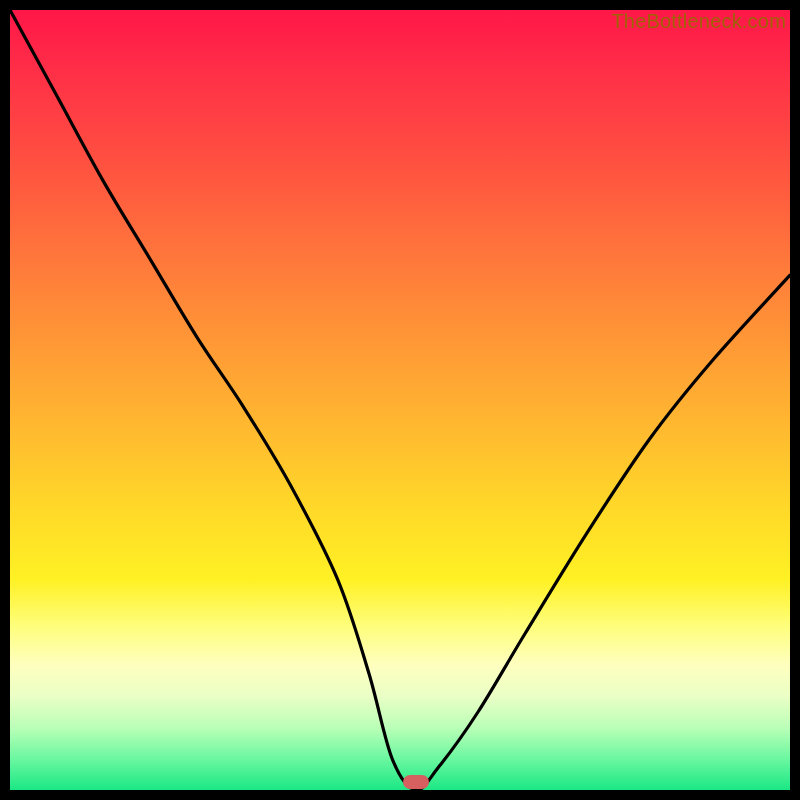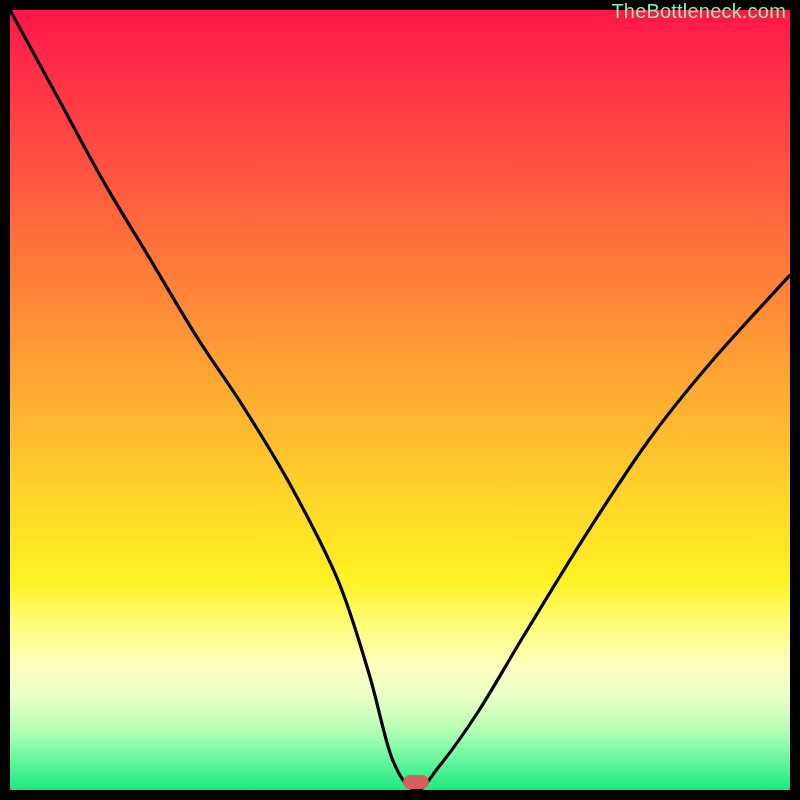--- a/index.html
+++ b/index.html
@@ -34,23 +34,23 @@
       #fefe7c 79%,
       #feffbf 84%,
       #eaffc5 88%,
       #baffb7 92%,
       #6bf7a0 96%,
       #1ae884 100%
     );
   }
   .watermark {
     position: absolute;
-    top: 0;
+    top: 10px;
     right: 14px;
-    color: #86efac;
+    color: #a16207;
     font-size: 20px;
     font-weight: 500;
     letter-spacing: 0.2px;
     user-select: none;
   }
   .marker {
     position: absolute;
     width: 26px;
     height: 14px;
     border-radius: 7px;

